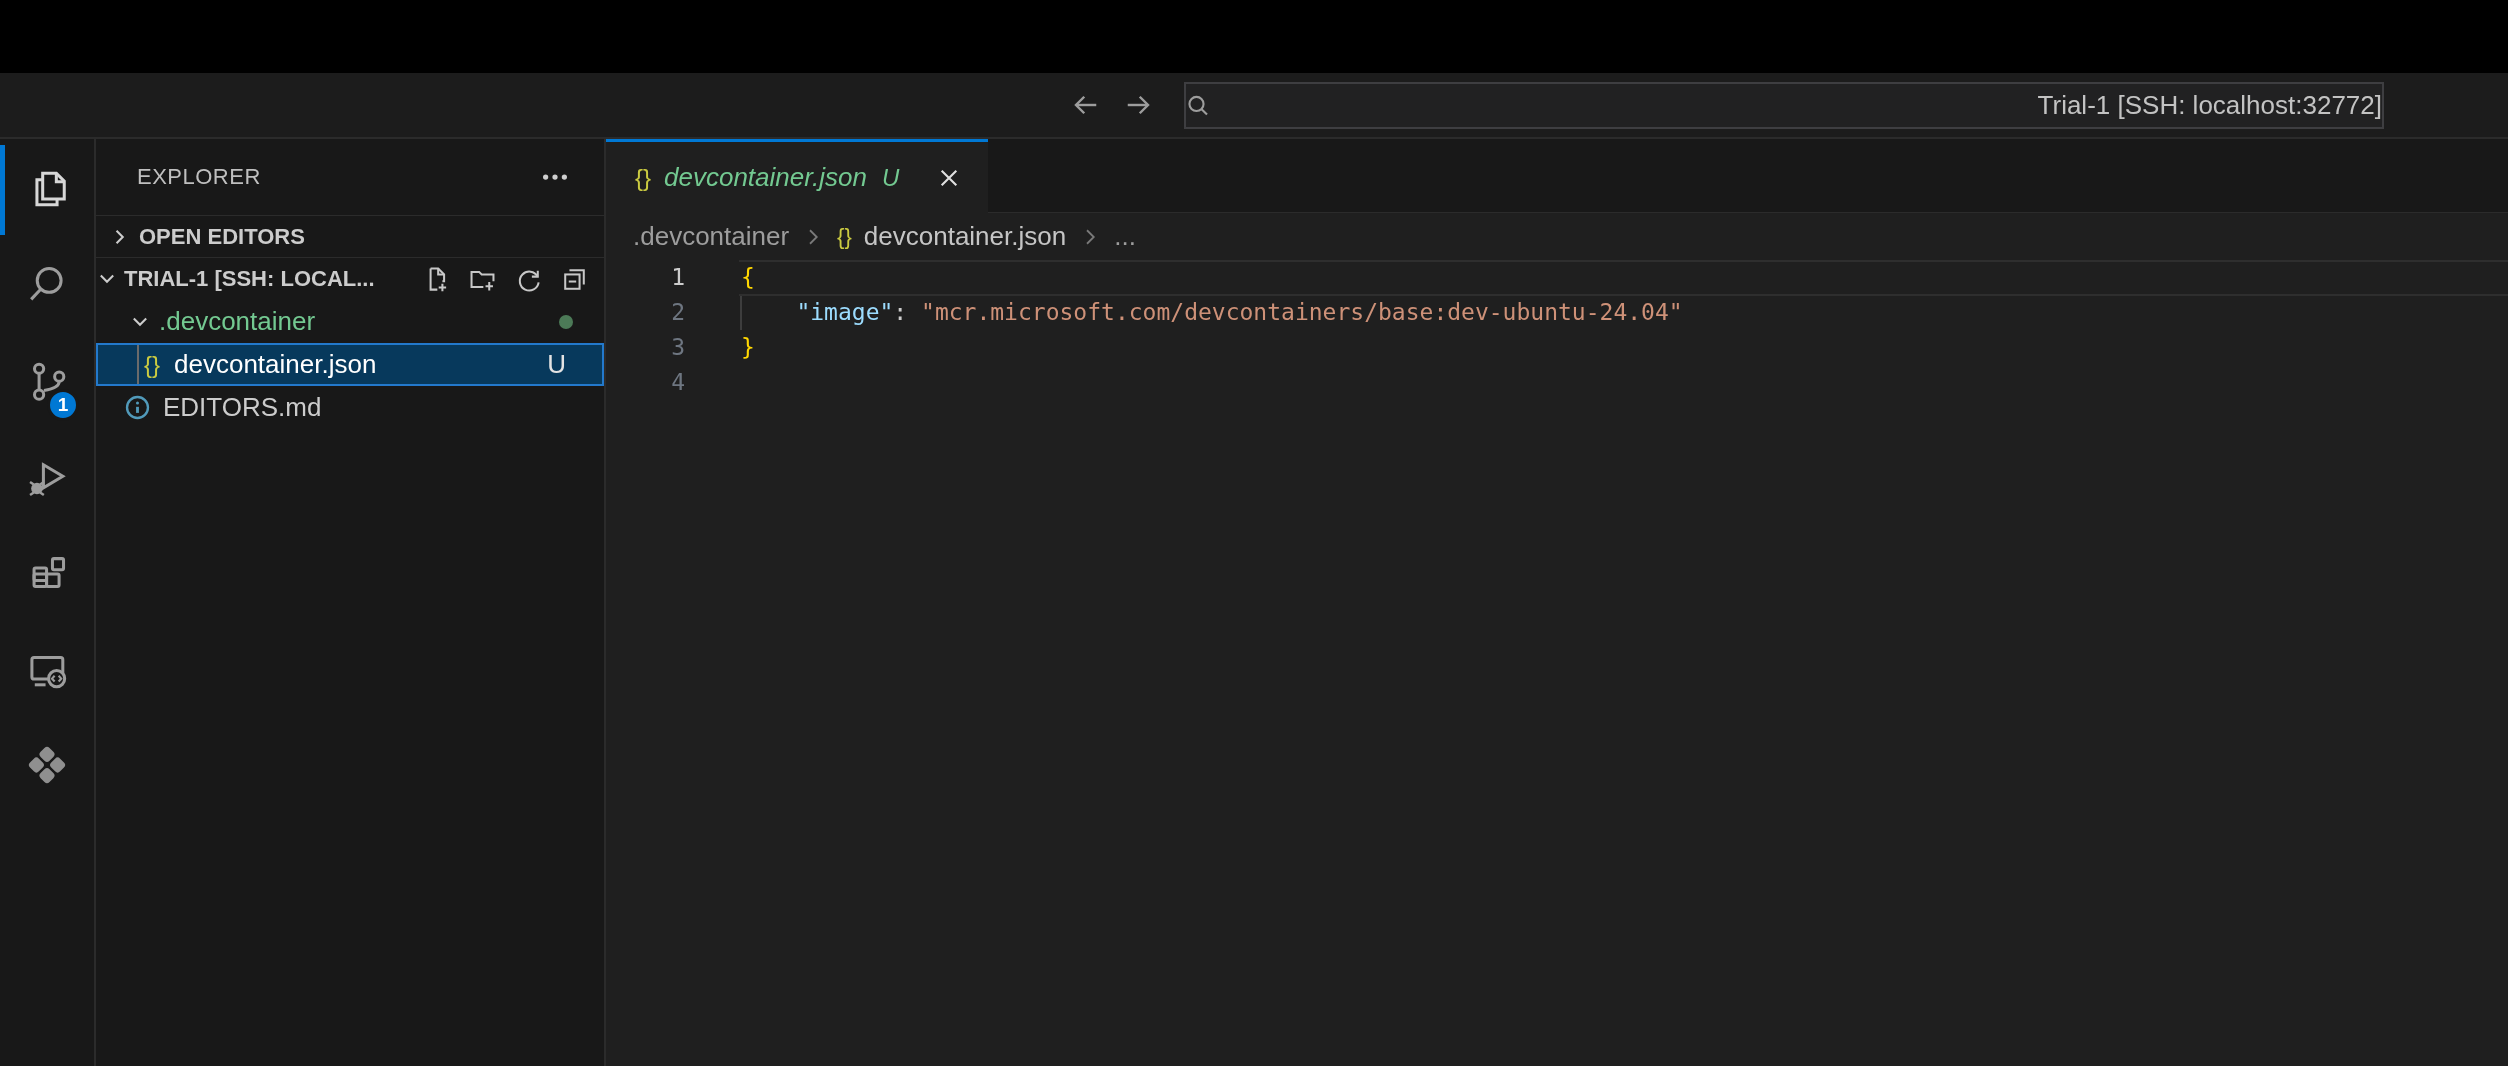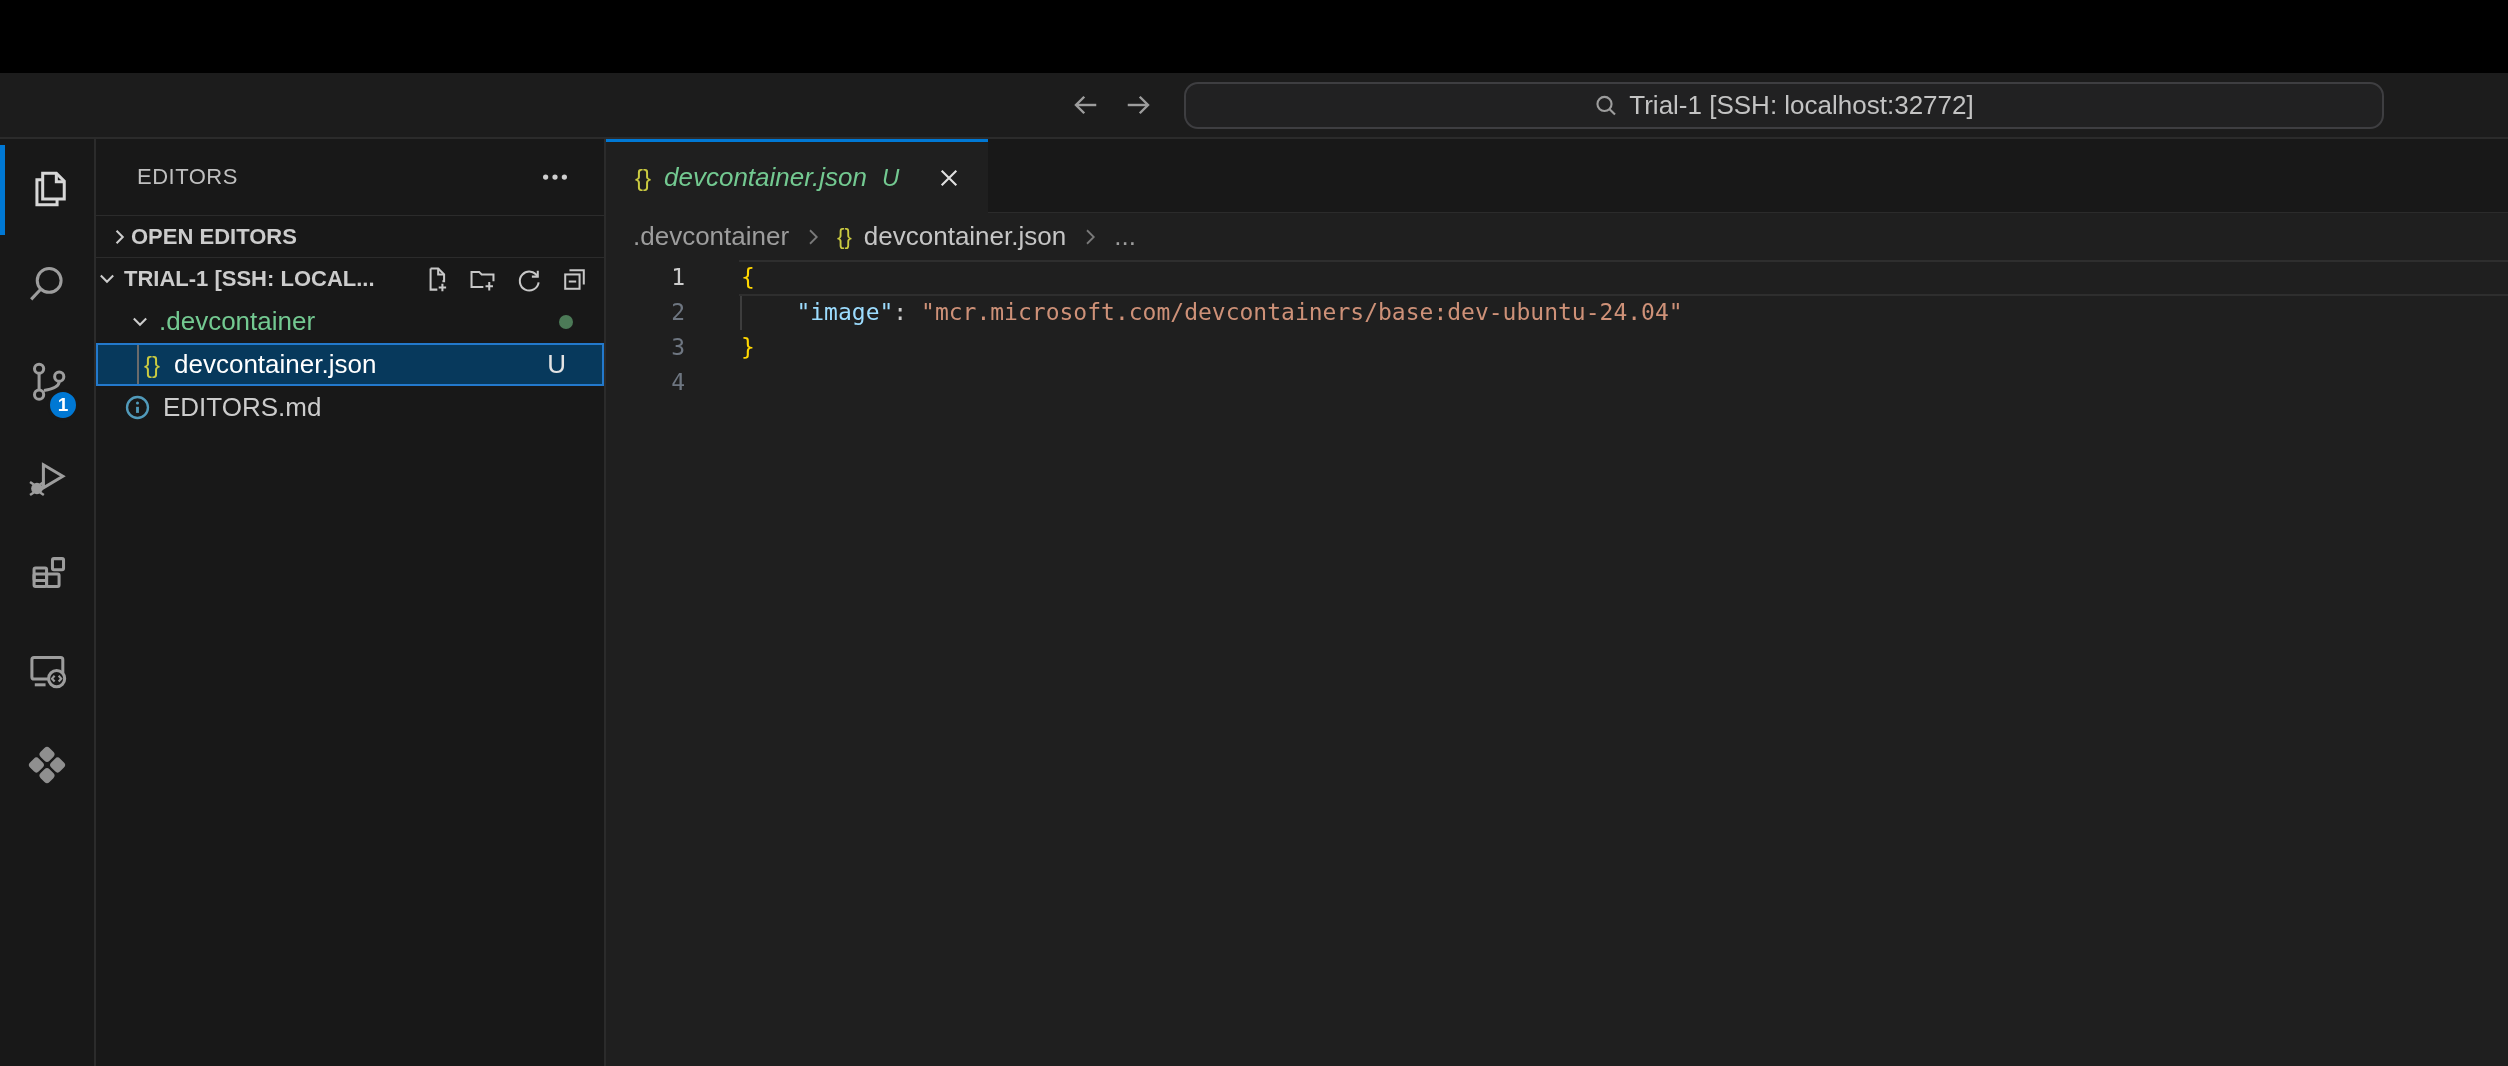--- a/index.html
+++ b/index.html
@@ -5,38 +5,38 @@
   * { margin:0; padding:0; box-sizing:border-box; }
   html,body { background:#000; }
   body { font-family:"Liberation Sans", sans-serif; }
   #app { position:relative; width:2508px; height:1066px; background:#1f1f1f; overflow:hidden; }
 
   
   .top-strip { position:absolute; left:0; top:0; width:100%; height:73px; background:#000; }
   .titlebar { position:absolute; left:0; top:73px; width:100%; height:66px; background:#1c1c1c; border-bottom:2px solid #2b2b2b; }
   .nav-arrows { position:absolute; left:1068px; top:0; height:64px; display:flex; align-items:center; gap:20px; }
   .nav-btn { width:34px; height:34px; display:flex; align-items:center; justify-content:center; color:#9d9d9d; }
-  .command-center { position:absolute; left:1184px; top:9px; width:1200px; height:47px; background:#212122; border:2px solid #3e3e41; border-radius:14px; display:flex; align-items:center; justify-content:center; gap:11px; color:#c3c3c3; font-size:26px; }
+  .command-center { position:absolute; left:1184px; top:9px; width:1200px; height:47px; background:#212122; border:2px solid #3e3e41; border-radius:0; display:flex; align-items:center; justify-content:space-between; gap:11px; color:#c3c3c3; font-size:26px; }
 
   
   .main { position:absolute; left:0; top:139px; width:100%; height:927px; display:flex; }
 
   .activitybar { width:96px; background:#181818; border-right:2px solid #2b2b2b; display:flex; flex-direction:column; padding-top:2px; flex-shrink:0; }
   .ab-item { position:relative; width:94px; height:96px; display:flex; align-items:center; justify-content:center; color:#9d9d9d; }
   .ab-item.active { color:#d7d7d7; }
   .ab-item.active .ab-indicator { position:absolute; left:0; top:4px; width:5px; height:90px; background:#0078d4; }
   .ab-badge { position:absolute; right:15px; bottom:8px; width:32px; height:32px; border-radius:50%; background:#0078d4; border:3px solid #181818; color:#fff; font-size:19px; font-weight:bold; display:flex; align-items:center; justify-content:center; }
 
   
   .sidebar { width:510px; background:#181818; border-right:2px solid #2b2b2b; flex-shrink:0; color:#cccccc; }
   .sb-title { height:76px; display:flex; align-items:center; padding:0 34px 0 41px; }
   .sb-title-label { font-size:22px; color:#bfbfbf; letter-spacing:0.5px; }
   .sb-more { margin-left:auto; display:flex; align-items:center; }
   .pane-header { display:flex; align-items:center; border-top:1px solid #2b2b2b; font-weight:bold; font-size:22px; color:#cccccc; }
-  .pane-header.oe { height:42px; padding-left:13px; gap:0; }
+  .pane-header.oe { height:42px; padding-left:13px; gap:8px; }
   .pane-header.ws { height:43px; padding-left:0; padding-right:16px; gap:6px; }
   .ws-actions { margin-left:auto; display:flex; align-items:center; gap:19px; color:#c8c8c8; }
   .ws-label { white-space:nowrap; overflow:hidden; }
 
   .tree-row { height:43px; display:flex; align-items:center; font-size:26px; color:#cccccc; }
   .row-folder { padding-left:33px; gap:8px; }
   .folder-label { color:#73c991; }
   .git-dot { margin-left:auto; margin-right:31px; width:14px; height:14px; border-radius:50%; background:#4c7a57; }
   .row-selected { position:relative; background:#07395c; border:2px solid #2379cc; padding-left:46px; gap:14px; color:#ffffff; }
   .indent-guide { position:absolute; left:39px; top:0; bottom:0; width:2px; background:#6b6b6b; }
@@ -180,21 +180,21 @@
               <rect x="6.8" y="16.8" width="8.4" height="8.4" rx="2.4"></rect>
                 <rect x="16.8" y="16.8" width="8.4" height="8.4" rx="2.4"></rect>
             </g>
           </svg>
         </span>
       </div>
     </div>
 
     <div class="sidebar">
       <div class="sb-title">
-        <span class="sb-title-label">EDITORS</span>
+        <span class="sb-title-label">EXPLORER</span>
         <span class="sb-more">
           <svg width="30" height="30" viewBox="0 0 16 16" fill="#cfcfcf">
               <circle cx="3" cy="8" r="1.4"></circle>
               <circle cx="8" cy="8" r="1.4"></circle>
               <circle cx="13" cy="8" r="1.4"></circle>
             </svg>
         </span>
       </div>
 
       <div class="pane-header oe">

